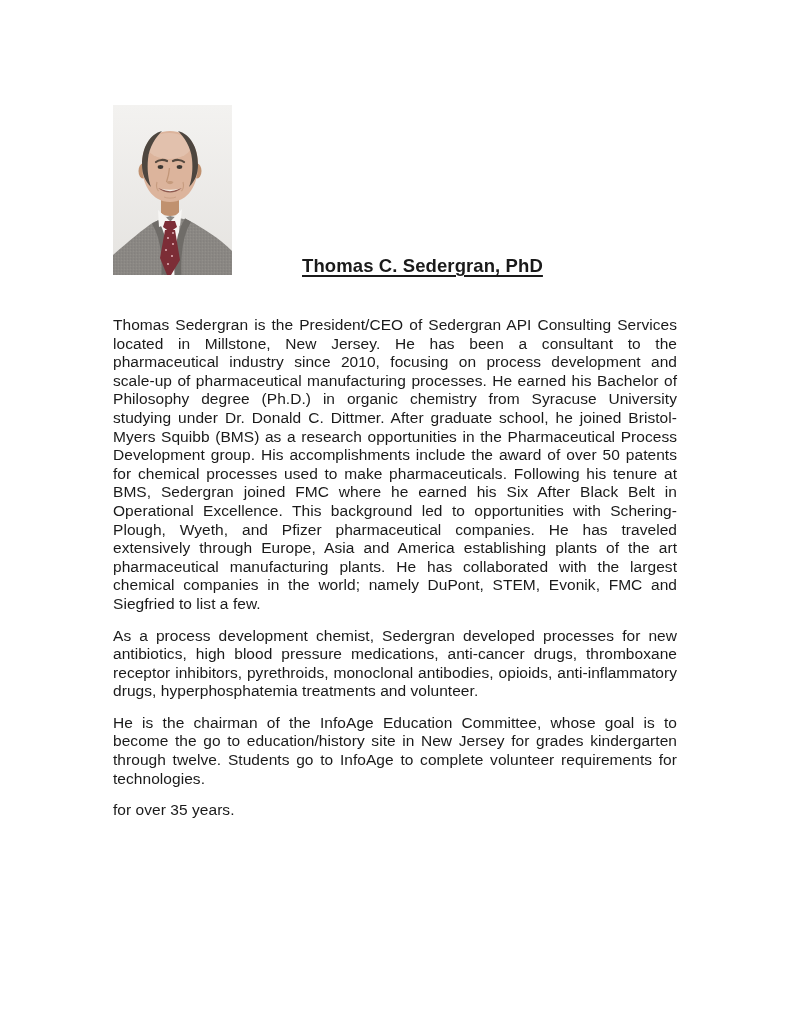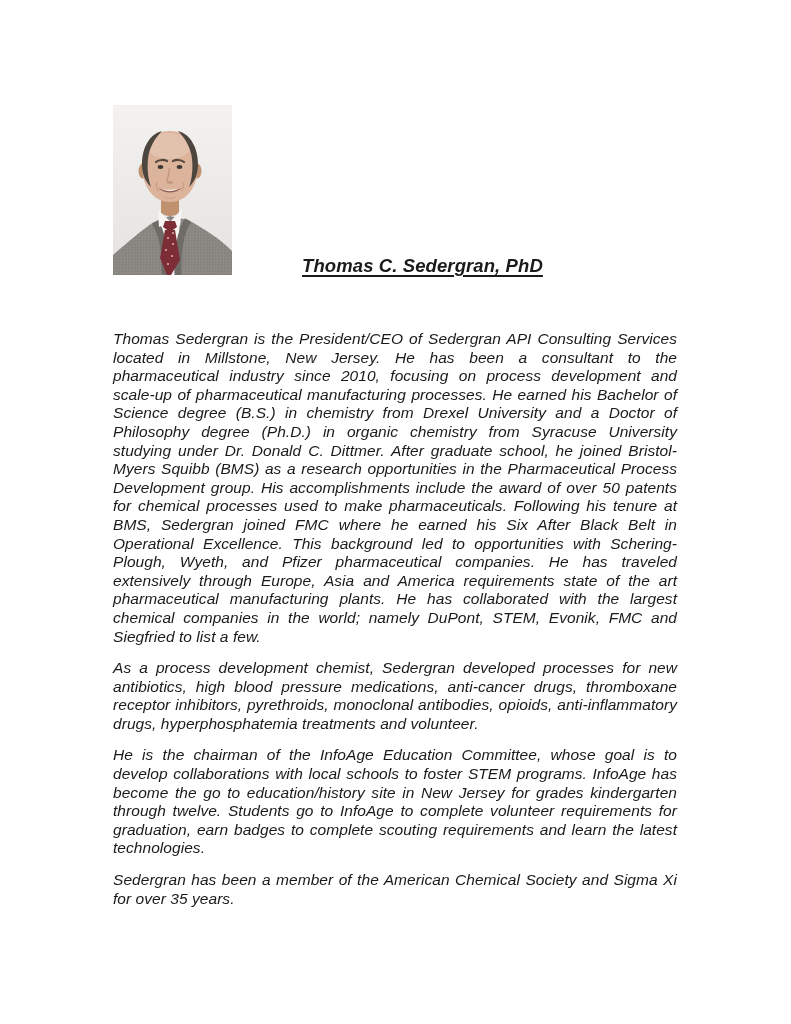--- a/index.html
+++ b/index.html
@@ -19,36 +19,34 @@
     height: 170px;
   }
   .photo svg { display: block; width: 119px; height: 170px; }
   .doc-title {
     position: absolute;
     left: 302px;
     top: 255px;
     margin: 0;
     font-size: 18.5px;
     font-weight: bold;
-    font-style: italic;
     text-decoration: underline;
     text-decoration-thickness: 2px;
     text-underline-offset: 3px;
     white-space: nowrap;
     letter-spacing: 0.1px;
   }
   .content {
     position: absolute;
     left: 113px;
-    top: 330px;
+    top: 316px;
     width: 564px;
     font-size: 15.5px;
     line-height: 18.6px;
     letter-spacing: 0.05px;
-    font-style: italic;
   }
   .para { margin: 0 0 13px 0; }
   .line { text-align: justify; text-align-last: justify; }
   .line.last { text-align: right; text-align-last: left; }
 </style>
 </head>
 <body>
 
 <div class="page" style="color: rgb(26, 26, 26); background: rgb(255, 255, 255); --background-top: #f3f2f0; --background-bottom: #e5e3e0; --suit: #8b8884; --lapel: #6f6c68; --shirt: #f6f5f3; --tie: #7c2d36; --tie-dot: #e5b6bd; --skin: #dcb49c; --skin-shadow: #c0916f; --hair: #4d463f; --lips: #8e5a50; --teeth: #f2eae2; --eye: #3c3833; --feature-line: #c29678; --brow: #55493f;">
 
@@ -120,47 +118,43 @@
   </div>
 
   <h1 class="doc-title">Thomas C. Sedergran, PhD</h1>
 
   <div class="content">
       <div class="para">
         <div class="line">Thomas Sedergran is the President/CEO of Sedergran API Consulting Services</div>
         <div class="line">located in Millstone, New Jersey. He has been a consultant to the</div>
         <div class="line">pharmaceutical industry since 2010, focusing on process development and</div>
         <div class="line">scale-up of pharmaceutical manufacturing processes. He earned his Bachelor of</div>
-        <div class="line">Science degree (B.S.) in chemistry from Drexel University and a Doctor of</div>
         <div class="line">Philosophy degree (Ph.D.) in organic chemistry from Syracuse University</div>
         <div class="line">studying under Dr. Donald C. Dittmer. After graduate school, he joined Bristol-</div>
         <div class="line">Myers Squibb (BMS) as a research opportunities in the Pharmaceutical Process</div>
         <div class="line">Development group. His accomplishments include the award of over 50 patents</div>
         <div class="line">for chemical processes used to make pharmaceuticals. Following his tenure at</div>
         <div class="line">BMS, Sedergran joined FMC where he earned his Six After Black Belt in</div>
         <div class="line">Operational Excellence. This background led to opportunities with Schering-</div>
         <div class="line">Plough, Wyeth, and Pfizer pharmaceutical companies. He has traveled</div>
-        <div class="line">extensively through Europe, Asia and America requirements state of the art</div>
+        <div class="line">extensively through Europe, Asia and America establishing plants of the art</div>
         <div class="line">pharmaceutical manufacturing plants. He has collaborated with the largest</div>
         <div class="line">chemical companies in the world; namely DuPont, STEM, Evonik, FMC and</div>
         <div class="line last">Siegfried to list a few.</div>
       </div>
       <div class="para">
         <div class="line">As a process development chemist, Sedergran developed processes for new</div>
         <div class="line">antibiotics, high blood pressure medications, anti-cancer drugs, thromboxane</div>
         <div class="line">receptor inhibitors, pyrethroids, monoclonal antibodies, opioids, anti-inflammatory</div>
         <div class="line last">drugs, hyperphosphatemia treatments and volunteer.</div>
       </div>
       <div class="para">
         <div class="line">He is the chairman of the InfoAge Education Committee, whose goal is to</div>
-        <div class="line">develop collaborations with local schools to foster STEM programs. InfoAge has</div>
         <div class="line">become the go to education/history site in New Jersey for grades kindergarten</div>
         <div class="line">through twelve. Students go to InfoAge to complete volunteer requirements for</div>
-        <div class="line">graduation, earn badges to complete scouting requirements and learn the latest</div>
         <div class="line last">technologies.</div>
       </div>
       <div class="para">
-        <div class="line">Sedergran has been a member of the American Chemical Society and Sigma Xi</div>
         <div class="line last">for over 35 years.</div>
       </div>
     </div>
 
 </div>
 
 </body></html>

